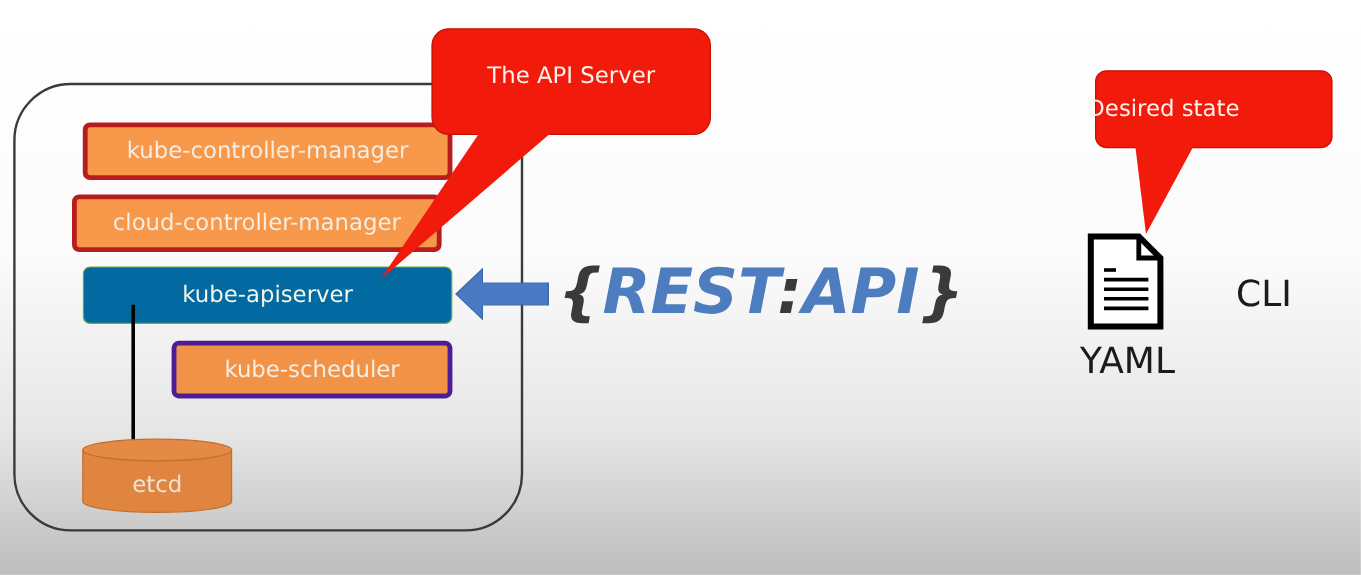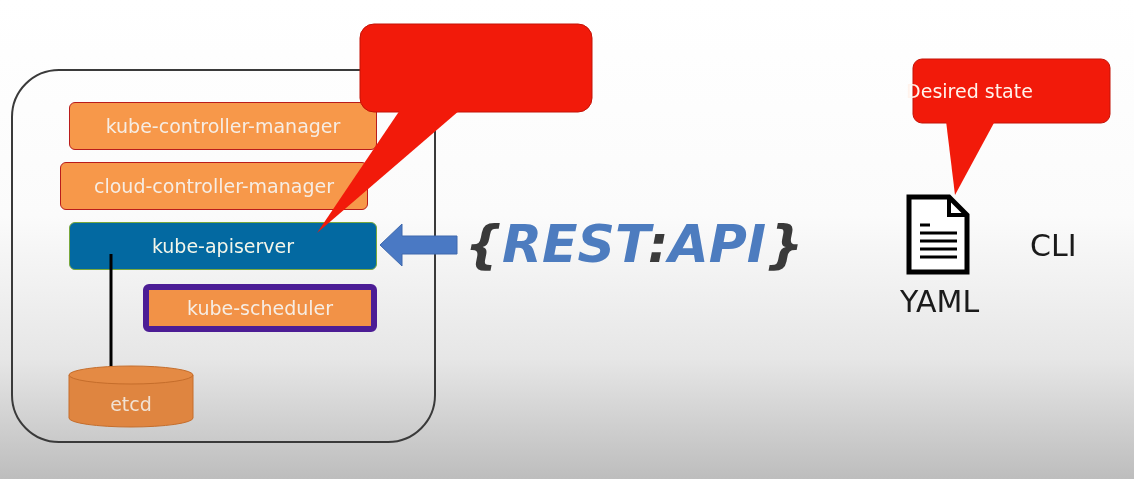--- a/index.html
+++ b/index.html
@@ -11,22 +11,22 @@
   .abs { position: absolute; }
   .cluster {
     left: 11px; top: 69px; width: 425px; height: 374px;
     border: 2px solid #3a3a3a; border-radius: 48px; box-sizing: border-box;
   }
   .comp {
     display: flex; align-items: center; justify-content: center;
     color: #f6ede4; font-size: 19px; border-radius: 6px; box-sizing: border-box;
     white-space: nowrap; overflow: hidden;
   }
-  .orange { background: #f7984a; border: 1px solid #b91c1c; }
-  .orange2 { background: #f29247; border: 6px solid #4c1d95; }
+  .orange { background: #f7984a; border: 4px solid #b91c1c; }
+  .orange2 { background: #f29247; border: 4px solid #4c1d95; }
   .green  { background: #0369a1; border: 1px solid #79a83c; color: #f3f6ea; }
   .callout-text {
     color: #fff3ec; font-size: 19px; text-align: center; line-height: 27px;
   }
   .rest {
     left: 465px; top: 214px; font-size: 52px; font-weight: bold; color: #4d7cbf;
     letter-spacing: 0px; font-family: "DejaVu Sans", sans-serif; font-style: italic;
   }
   .rest .brace { color: #3a3a3a; font-weight: bold; }
   .rest .colon { color: #3a3a3a; }
@@ -83,20 +83,21 @@
     <line x1="920" y1="249" x2="957" y2="249" stroke="#000" stroke-width="3"></line>
     <line x1="920" y1="257" x2="957" y2="257" stroke="#000" stroke-width="3"></line>
   </g>
 </svg>
 
 <div class="abs comp" style="left:69px;top:384px;width:124px;height:40px;background:transparent;border:none;color:#f1e2d3;">
   <span>etcd</span>
 </div>
 
 <div class="abs callout-text" style="left:360px;top:50px;width:232px;">
+  <div>The API Server</div>
 </div>
 <div class="abs callout-text" style="left:871px;top:78px;width:197px;">
   <div>Desired state</div>
 </div>
 
 <div class="abs rest">
   <span class="brace">{</span><span>REST</span><span class="colon">:</span><span>API</span><span class="brace">}</span>
 </div>
 
 <div class="abs label-dark" style="left:900px;top:284px;">YAML</div>

